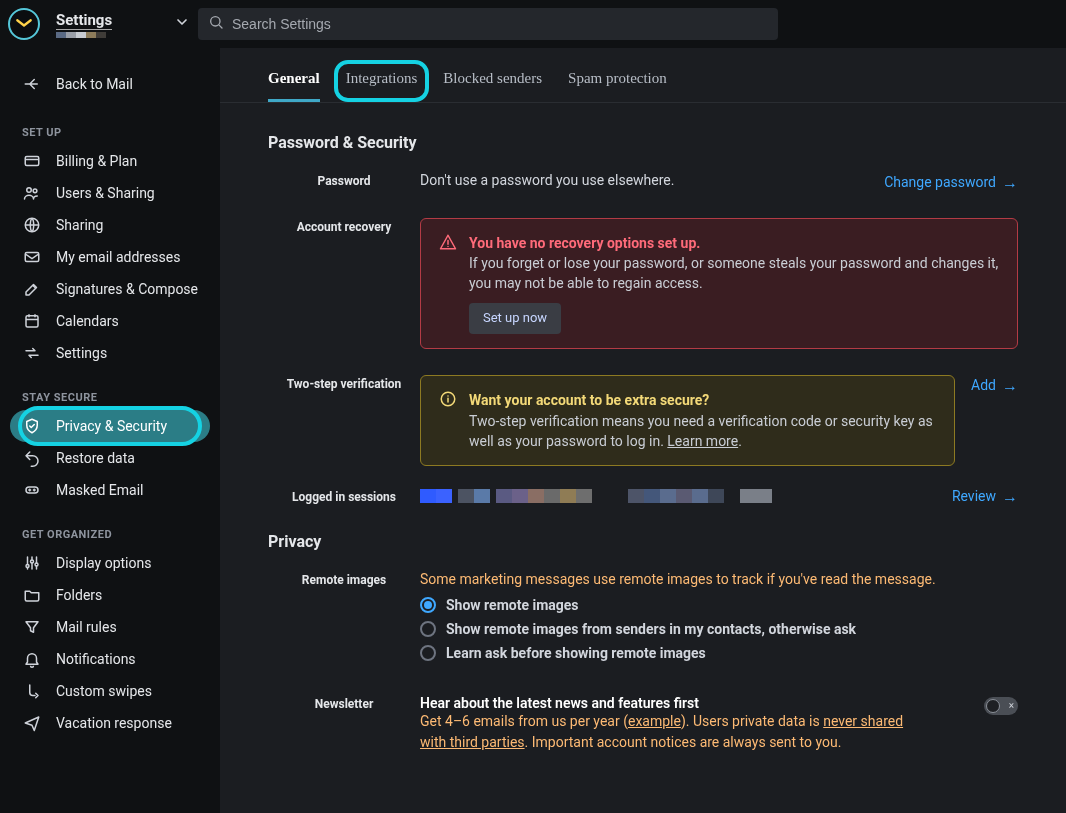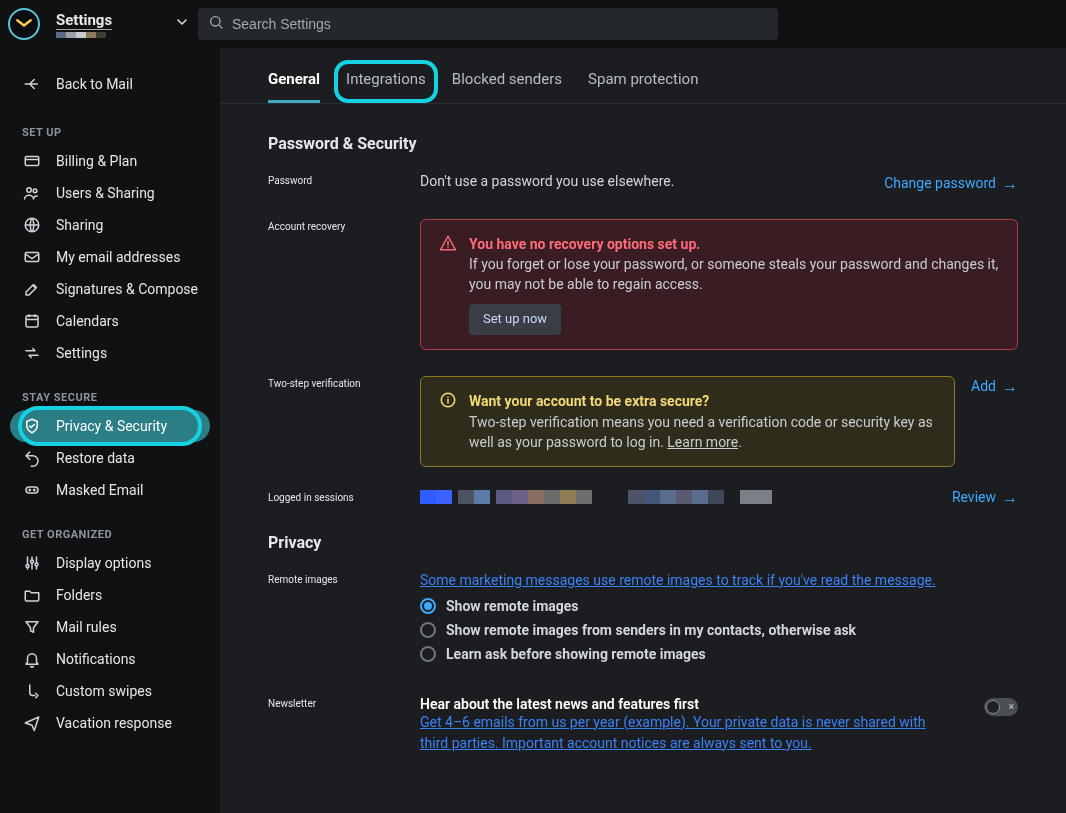--- a/index.html
+++ b/index.html
@@ -143,20 +143,21 @@
   }
 
   
   .tabs {
     display:flex;
     gap: 26px;
     padding: 22px 16px 0 48px;
     font-size: 15px;
     color: #b7bdc6;
     border-bottom: 1px solid #2a2d32;
+    font-family: Liberation Serif, serif;
   }
   .tab {
     padding-bottom: 12px;
     cursor:pointer;
   }
   .tab.active {
     color: #fff;
     font-weight:700;
     border-bottom: 3px solid #3fa8c7;
   }
@@ -181,45 +182,46 @@
     margin: 6px 0 20px 0;
   }
   .row {
     display:flex;
     align-items:flex-start;
     margin-bottom: 26px;
   }
   .row-label {
     width: 152px;
     flex: 0 0 152px;
-    font-size: 10px;
-    font-weight:400;
+    font-size: 12px;
+    font-weight:700;
     color: #e5e7ea;
     padding-top: 2px;
+    text-align: center;
   }
   .row-body {
     flex:1;
     font-size:14px;
     color:#d2d6dd;
   }
   .row-action {
     flex: 0 0 auto;
     margin-left: 16px;
   }
   .link {
     color: #3fa8ff;
     font-size: 14px;
     text-decoration:none;
     display:inline-flex;
     align-items:center;
     gap:6px;
     cursor:pointer;
   }
   .link .arrow { font-size:16px; }
-  .muted { color:#3b82f6;text-decoration:underline; }
+  .muted { color:#fdba74; }
 
   
   .alert {
     border: 1px solid;
     border-radius: 6px;
     padding: 14px 18px;
     display:flex;
     gap:12px;
     font-size:14px;
   }
@@ -614,21 +616,21 @@
           <span>Learn ask before showing remote images</span>
         </div>
       </div>
     </div>
 
     <div class="row">
       <div class="row-label">Newsletter</div>
       <div class="row-body">
         <div style="font-weight:600;color:#fff">Hear about the latest news and features first</div>
         <div class="muted" style="line-height:1.5; max-width:510px">
-          <span>Get 4–6 emails from us per year (</span><span class="learn-link">example</span><span>). Your private data is </span><span class="learn-link">never shared with third parties</span><span>. Important account notices are always sent to you.</span>
+          <span>Get 4–6 emails from us per year (</span><span class="learn-link">example</span><span>). Users private data is </span><span class="learn-link">never shared with third parties</span><span>. Important account notices are always sent to you.</span>
         </div>
       </div>
       <div class="row-action" style="padding-top:2px">
         <div class="toggle">
           <span class="knob"></span>
           <span>×</span>
         </div>
       </div>
     </div>
 

